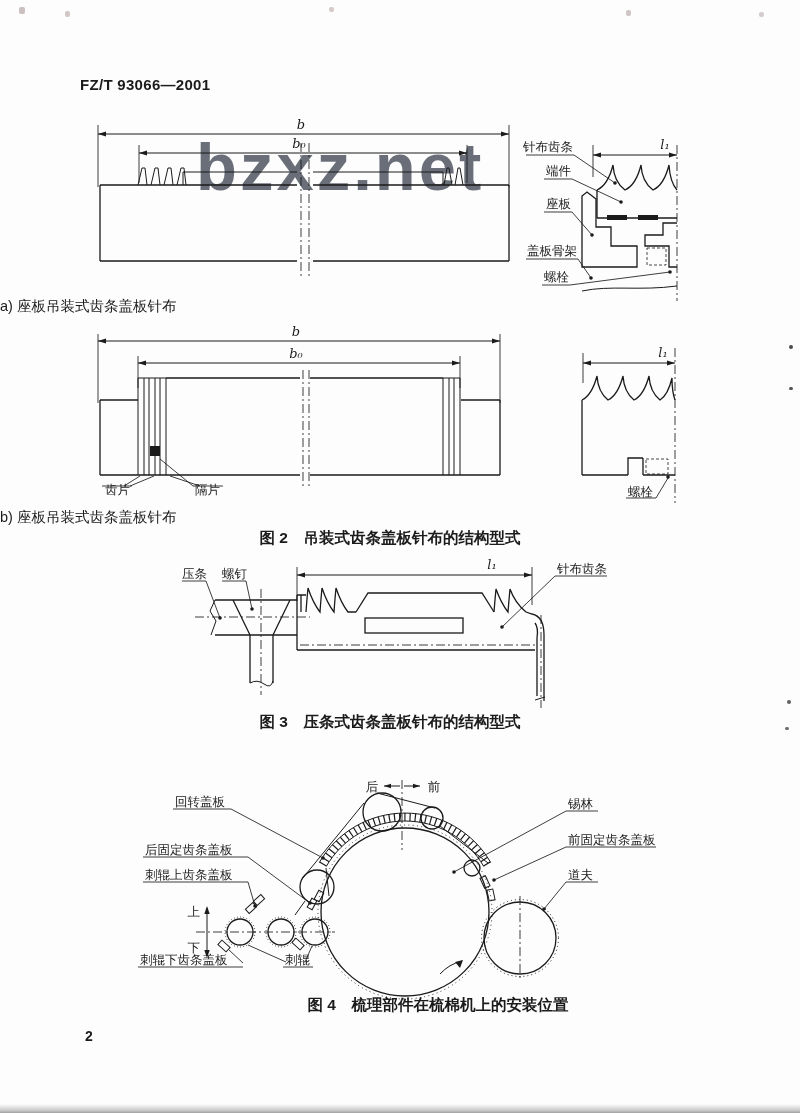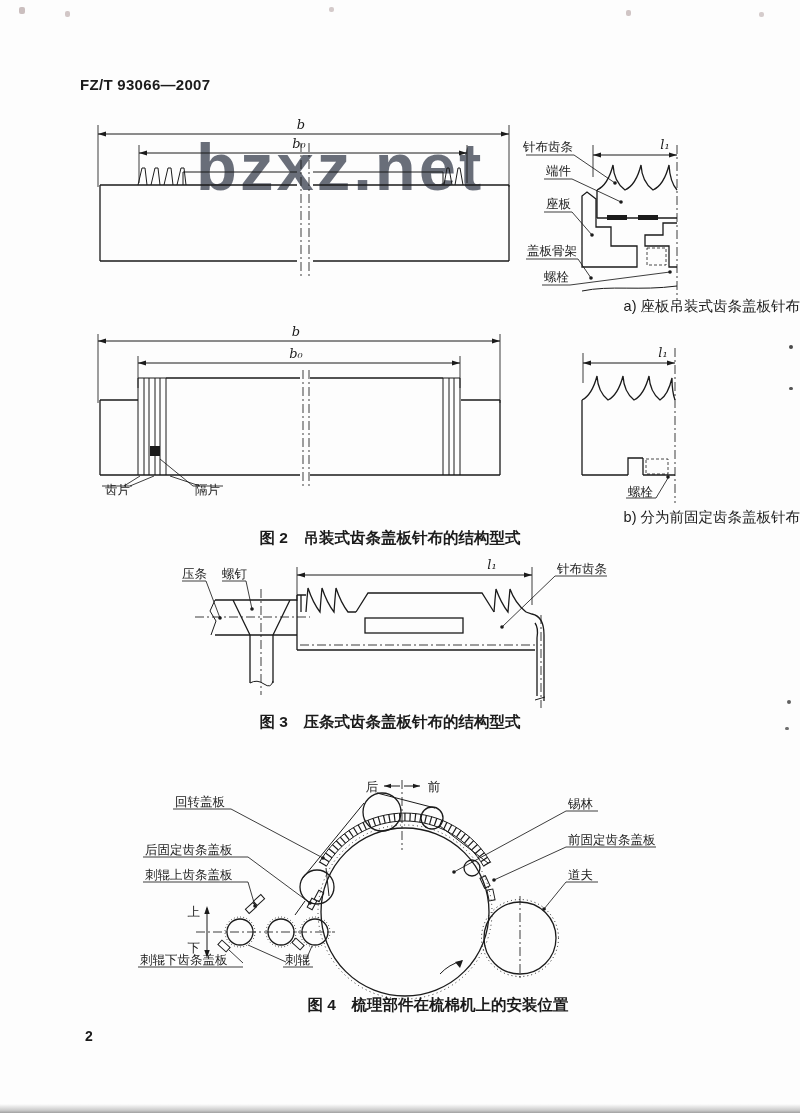--- a/index.html
+++ b/index.html
@@ -11,42 +11,42 @@
   .abs { position:absolute; }
   .header-code { font-weight:bold; font-size:15px; letter-spacing:.3px; }
   .watermark {
     font-size:67px; font-weight:bold; letter-spacing:3px;
     color:#0f172a; opacity:.62; z-index:1; user-select:none;
   }
   svg.fig { position:absolute; z-index:2; overflow:visible; }
   svg.fig * { vector-effect:none; }
   svg text { font-family:"Liberation Sans", sans-serif; font-size:12.5px; fill:#1b1b1b; }
   svg text.dim { font-family:"DejaVu Serif", serif; font-style:italic; font-size:13px; }
-  .caption { width:800px; text-align:right; font-size:14.5px; z-index:3; }
+  .caption { width:800px; text-align:left; font-size:14.5px; z-index:3; }
   .fig-title { width:780px; text-align:center; font-size:15.5px; font-weight:bold; z-index:3; }
   .body-text { font-size:15px; line-height:28px; white-space:nowrap; }
   .page-num { font-size:14px; font-weight:bold; }
   .speck { position:absolute; border-radius:2px; z-index:4; }
   .bottom-edge {
     position:absolute; left:0; right:0; bottom:0; height:9px; z-index:5;
     background:linear-gradient(to bottom, rgba(150,150,150,0) 0%, rgba(140,140,140,.45) 70%, rgba(110,110,110,.65) 100%);
   }
   .st  { stroke:#1b1b1b; stroke-width:1.3; fill:none; }
   .stt { stroke:#1b1b1b; stroke-width:1; fill:none; }
   .thin{ stroke:#1b1b1b; stroke-width:.85; fill:none; }
   .cl  { stroke:#1b1b1b; stroke-width:.85; fill:none; stroke-dasharray:9 3 2 3; }
   .dsh { stroke:#1b1b1b; stroke-width:.8; fill:none; stroke-dasharray:3 2; }
   .fill{ fill:#1b1b1b; stroke:none; }
 </style>
 </head>
 <body>
 
 <div class="page">
 
-  <div class="abs header-code" style="left:80px; top:76px;">FZ/T 93066—2007</div>
+  <div class="abs header-code" style="left:80px; top:76px;">FZ/T 93066—2001</div>
 
   <div class="abs watermark" style="left:196px; top:128px;">bzxz.net</div>
 
   <svg class="fig" style="left:80px; top:115px;" width="700" height="196" viewBox="0 0 700 196">
 
     <line class="thin" x1="18" y1="10" x2="18" y2="72"></line>
       <line class="thin" x1="429" y1="10" x2="429" y2="72"></line>
     <line class="stt" x1="18" y1="19" x2="429" y2="19"></line>
     <polygon class="fill" points="18,19 26,16.5 26,21.5"></polygon>
     <polygon class="fill" points="429,19 421,16.5 421,21.5"></polygon>
@@ -137,21 +137,21 @@
     <text class="dim" x="583" y="29" text-anchor="middle">l₁</text>
     <path class="st" d="M502,72 Q512,67 517,48 Q518,64 528,72 Q538,67 543,48 Q544,64 554,72 Q564,67 569,48 Q570,64 580,72 Q588,67 592,50 Q592,64 595,72"></path>
     <path class="st" d="M502,72 V147 M502,147 H548 M548,147 V130 H563 M563,130 V147 M563,147 H595"></path>
     <path class="dsh" d="M566,131 H588 V146 H566 Z"></path>
     <path class="cl" d="M595,20 V175"></path>
     <text x="548" y="168">螺栓</text>
     <path class="thin" d="M546,170 H576 L588,150"></path>
       <circle class="fill" cx="588" cy="149" r="1.8"></circle>
   </svg>
 
-  <div class="abs caption" style="left:0; top:508px;">b) 分为前固定齿条盖板针布</div>
+  <div class="abs caption" style="left:0; top:508px;">b) 座板吊装式齿条盖板针布</div>
   <div class="abs fig-title" style="left:0; top:528px;">图 2　吊装式齿条盖板针布的结构型式</div>
 
   <svg class="fig" style="left:140px; top:553px;" width="520" height="165" viewBox="0 0 520 165">
 
     <text x="42" y="25">压条</text>
     <path class="thin" d="M42,28 H66 L80,65"></path>
       <circle class="fill" cx="80" cy="65" r="1.8"></circle>
     <text x="82" y="25">螺钉</text>
     <path class="thin" d="M82,28 H106 L112,56"></path>
       <circle class="fill" cx="112" cy="56" r="1.8"></circle>

